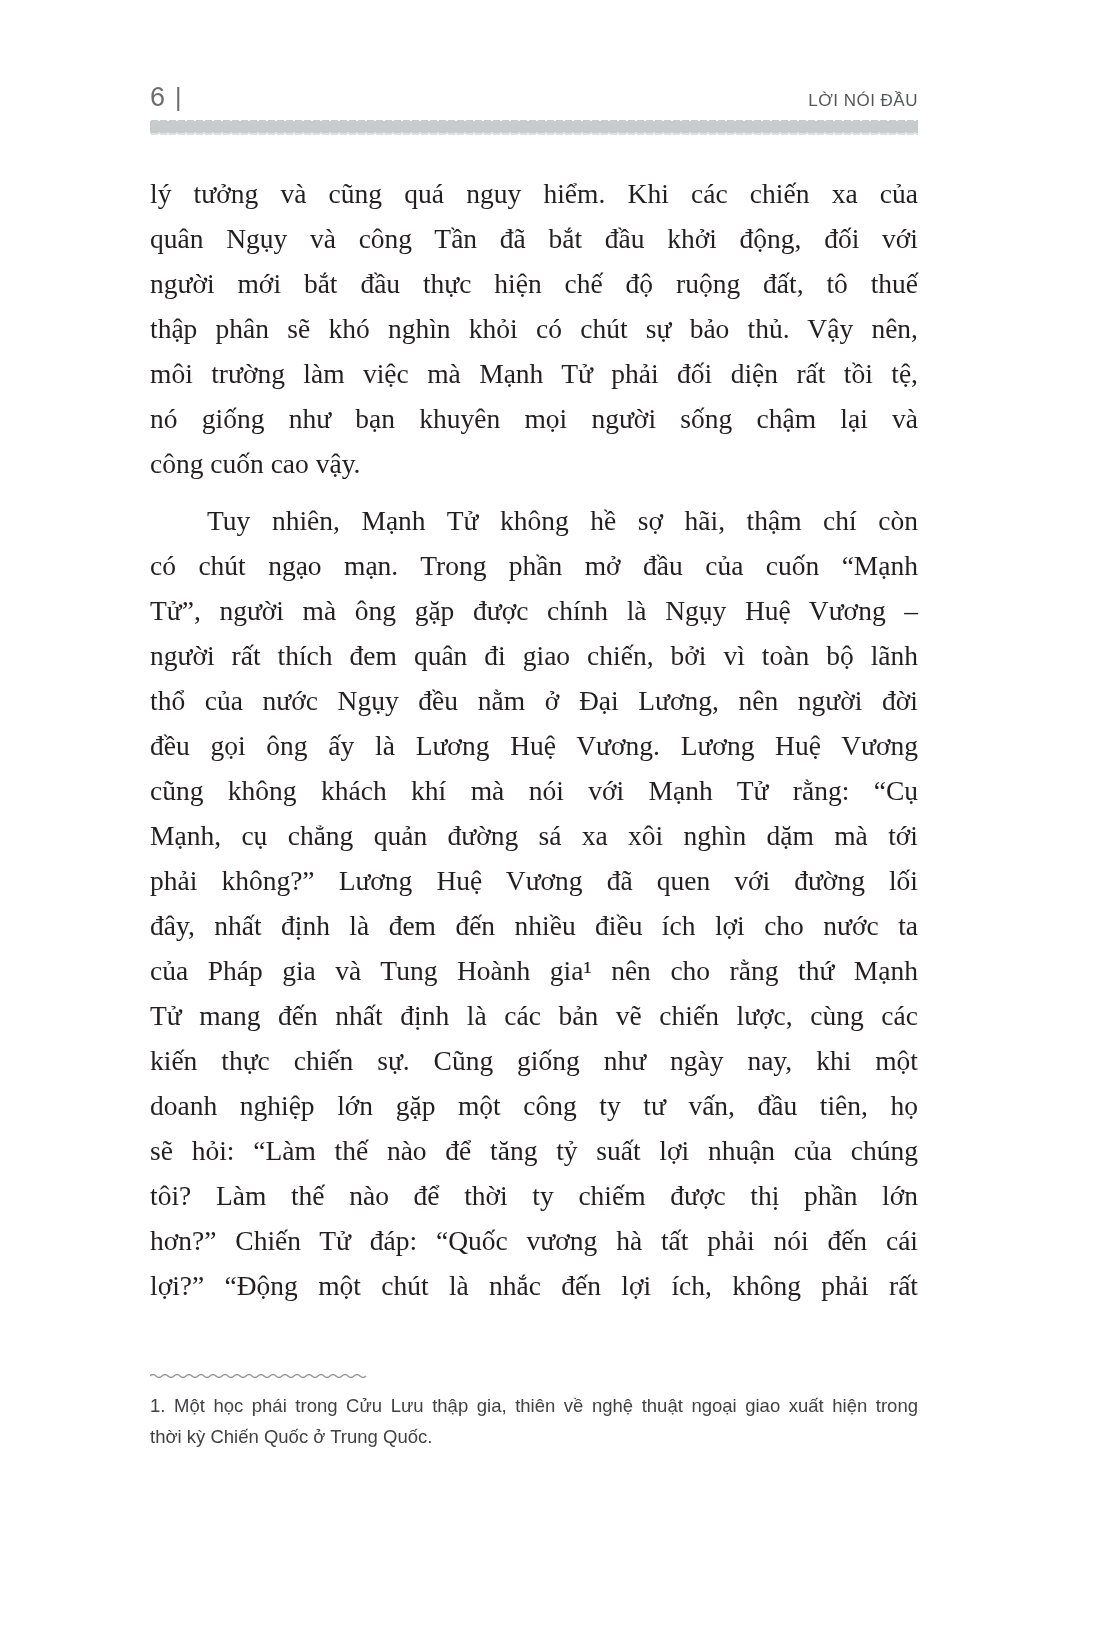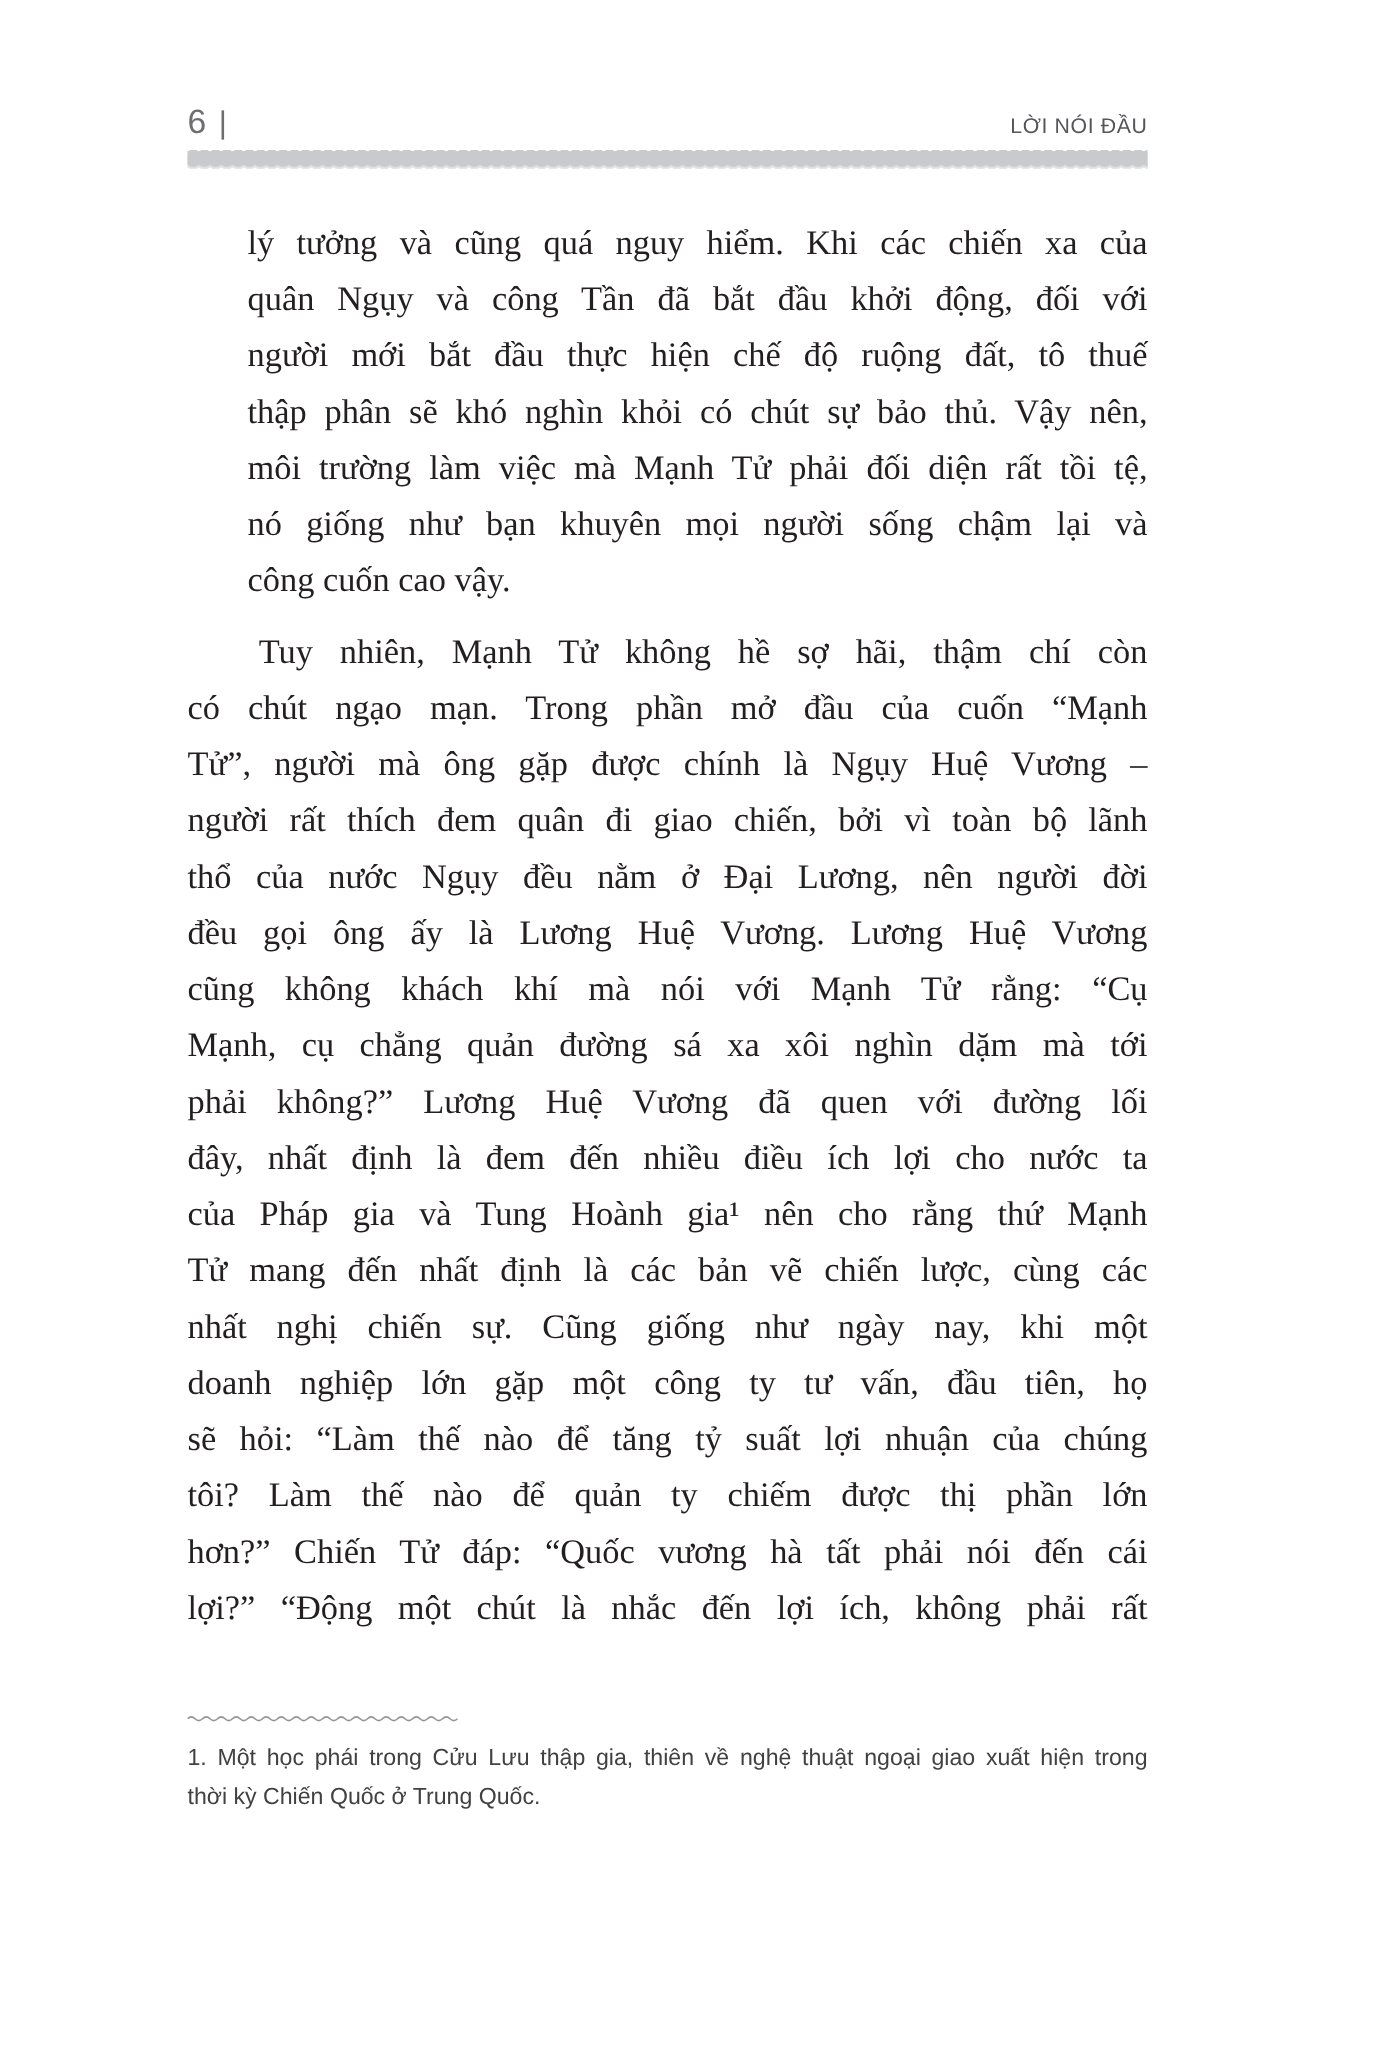--- a/index.html
+++ b/index.html
@@ -51,21 +51,21 @@
       radial-gradient(circle 7px at 4.5px 8.5px, var(--ribbon-light, #dfe0e1) 6.7px, rgba(0,0,0,0) 7px);
     background-size: 9px 15px;
     background-repeat: repeat-x;
   }
   
   .body-text {
     margin-top: 36px;
     font-size: 27.5px;
   }
   .para { margin-top: 12px; }
-  .para:first-child { margin-top: 0; margin-left: 48px; }
+  .para:first-child { margin-top: 0; }
   .line {
     line-height: 45px;
     text-align: justify;
     text-align-last: justify;
     text-justify: inter-word;
     white-space: normal;
   }
   .line.flush { text-align-last: left; }
   .line.indent { text-indent: 57px; }
   
@@ -114,24 +114,24 @@
           <div class="line">Tử”, người mà ông gặp được chính là Ngụy Huệ Vương –</div>
           <div class="line">người rất thích đem quân đi giao chiến, bởi vì toàn bộ lãnh</div>
           <div class="line">thổ của nước Ngụy đều nằm ở Đại Lương, nên người đời</div>
           <div class="line">đều gọi ông ấy là Lương Huệ Vương. Lương Huệ Vương</div>
           <div class="line">cũng không khách khí mà nói với Mạnh Tử rằng: “Cụ</div>
           <div class="line">Mạnh, cụ chẳng quản đường sá xa xôi nghìn dặm mà tới</div>
           <div class="line">phải không?” Lương Huệ Vương đã quen với đường lối</div>
           <div class="line">đây, nhất định là đem đến nhiều điều ích lợi cho nước ta</div>
           <div class="line">của Pháp gia và Tung Hoành gia¹ nên cho rằng thứ Mạnh</div>
           <div class="line">Tử mang đến nhất định là các bản vẽ chiến lược, cùng các</div>
-          <div class="line">nhất nghị chiến sự. Cũng giống như ngày nay, khi một</div>
+          <div class="line">kiến thực chiến sự. Cũng giống như ngày nay, khi một</div>
           <div class="line">doanh nghiệp lớn gặp một công ty tư vấn, đầu tiên, họ</div>
           <div class="line">sẽ hỏi: “Làm thế nào để tăng tỷ suất lợi nhuận của chúng</div>
-          <div class="line">tôi? Làm thế nào để quản ty chiếm được thị phần lớn</div>
+          <div class="line">tôi? Làm thế nào để thời ty chiếm được thị phần lớn</div>
           <div class="line">hơn?” Chiến Tử đáp: “Quốc vương hà tất phải nói đến cái</div>
           <div class="line">lợi?” “Động một chút là nhắc đến lợi ích, không phải rất</div>
         </div>
       </div>
 
     <div class="footnote">
       <span class="fn-sep">
         <svg width="217" height="8" viewBox="0 0 217 8" aria-hidden="true">
           <path d="M0 4 Q3 1 6 4 T12 4 T18 4 T24 4 T30 4 T36 4 T42 4 T48 4 T54 4 T60 4 T66 4 T72 4 T78 4 T84 4 T90 4 T96 4 T102 4 T108 4 T114 4 T120 4 T126 4 T132 4 T138 4 T144 4 T150 4 T156 4 T162 4 T168 4 T174 4 T180 4 T186 4 T192 4 T198 4 T204 4 T210 4 T216 4" fill="none" stroke="#939598" stroke-width="1.3"></path>
         </svg>

